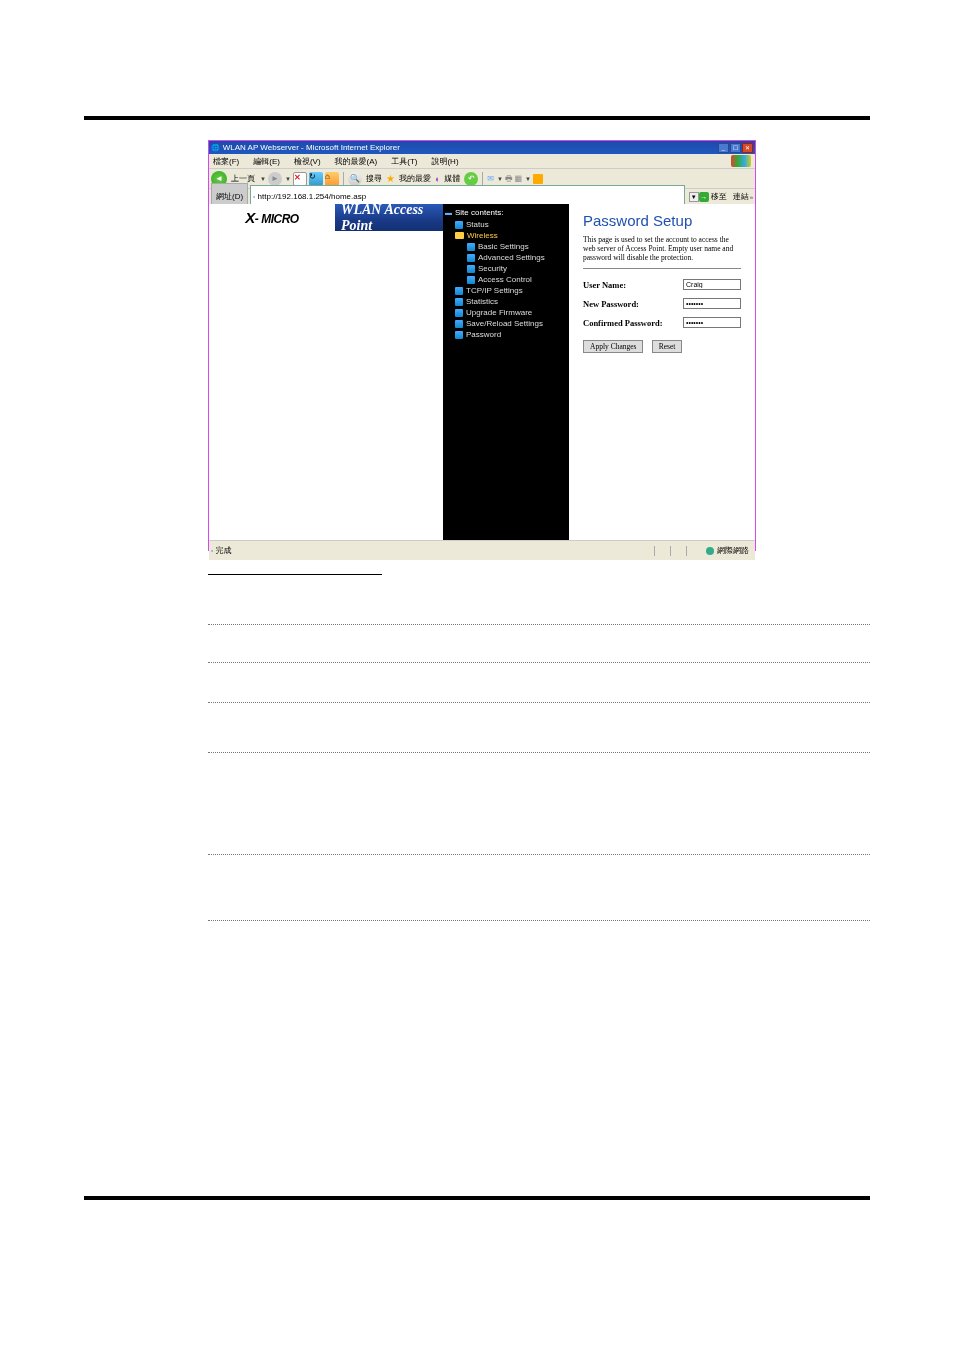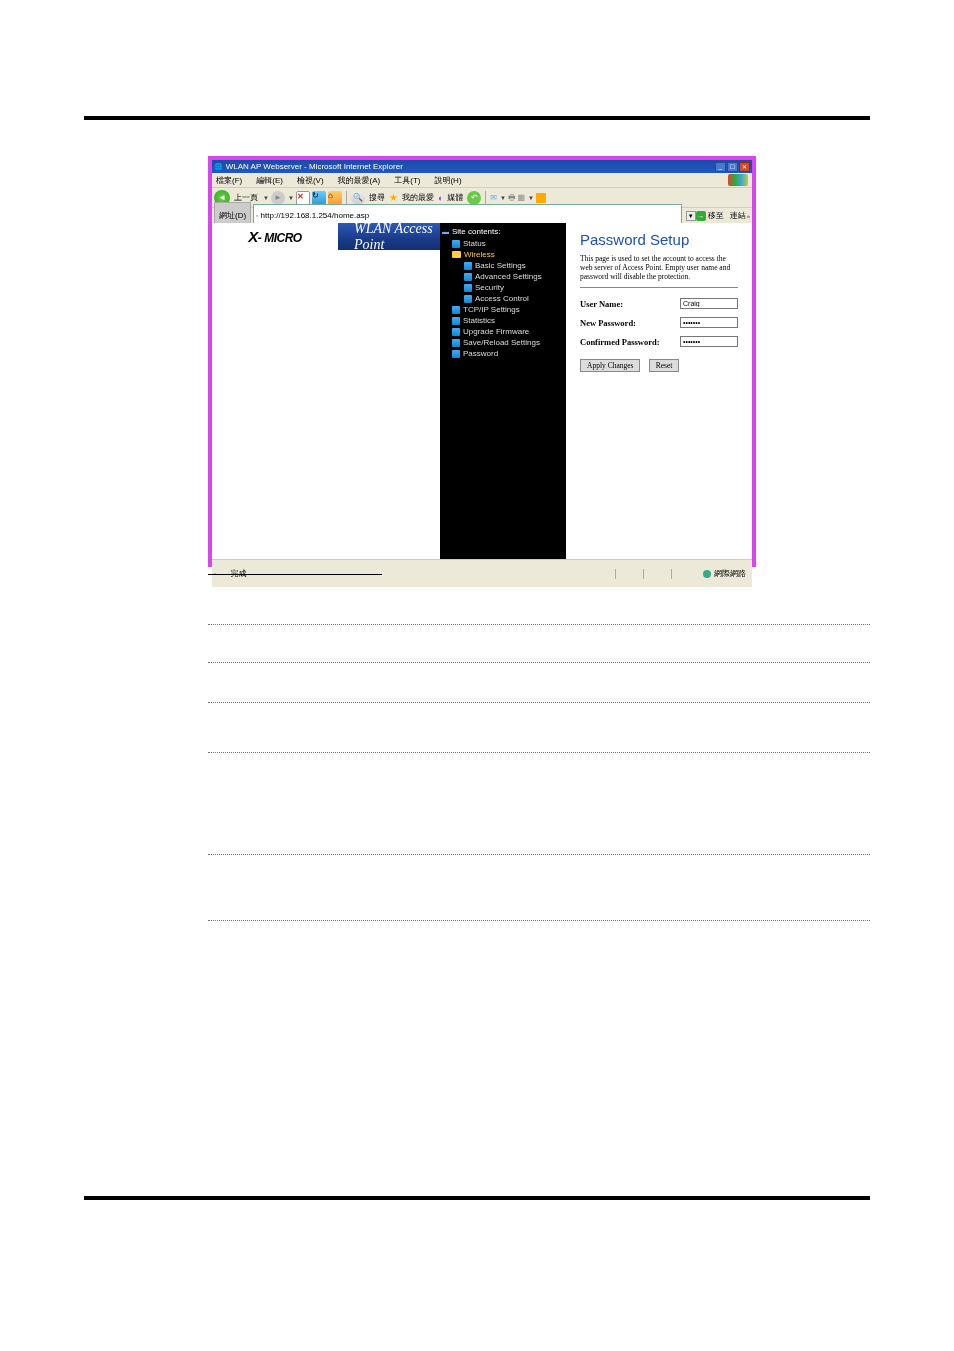--- a/index.html
+++ b/index.html
@@ -2,23 +2,23 @@
 <html><head>
 <meta charset="utf-8">
 <style>
   * { box-sizing: border-box; margin: 0; padding: 0; }
   body { width: 954px; height: 1351px; background: #fff; font-family: Arial, sans-serif; position: relative; }
   
   .top-rule { position: absolute; top: 116px; left: 84px; width: 786px; height: 4px; background: #000; }
   
   .screenshot-window {
     position: absolute;
-    top: 156px; left: 208px;
+    top: 140px; left: 208px;
     width: 548px; height: 411px;
-    border: 4px solid #d946ef;
+    border: 1px solid #d946ef;
     background: #a16207;
     font-size: 8px;
   }
   
   .titlebar {
     height: 13px;
     background: linear-gradient(#1e4aa8,#2058c0);
     color: #fff;
     display: flex; align-items: center;
     padding: 0 2px;
@@ -85,21 +85,21 @@
   
   .page-area {
     height: 336px;
     display: flex;
     background: #fff;
   }
   
   .banner-row { display: flex; height: 27px; }
   .logo-cell { width: 126px; background: #fff; display: flex; align-items: center; justify-content: center; font-weight: bold; font-style: italic; font-size: 12px; letter-spacing: -0.5px; }
   .logo-cell b { font-size: 15px; }
-  .banner-cell { flex: 1; background: linear-gradient(#2a5ab8,#1a3a88 60%,#123070); color: #fff; font-style: italic; font-weight: normal; font-size: 14px; display: flex; align-items: center; padding-left: 16px; font-family: 'Times New Roman', serif; }
+  .banner-cell { flex: 1; background: linear-gradient(#2a5ab8,#1a3a88 60%,#123070); color: #fff; font-style: italic; font-weight: bold; font-size: 14px; display: flex; align-items: center; padding-left: 6px; font-family: 'Times New Roman', serif; }
   
   .content-row { display: flex; flex: 1; }
   .sidebar {
     width: 126px;
     background: #000;
     color: #ccc;
     padding: 4px 2px;
     font-size: 8px;
   }
   .tree-root { display: flex; align-items: center; color: #fff; margin-bottom: 2px; }
@@ -120,27 +120,26 @@
   .main-panel h2 { color: #2050b0; font-family: Liberation Sans, sans-serif; font-weight: normal; font-size: 15px; margin-bottom: 6px; }
   .main-panel .desc { font-size: 7.5px; font-family: 'Times New Roman', serif; margin-bottom: 3px; line-height: 1.2; }
   .main-panel hr { border: none; border-top: 1px solid #888; margin: 6px 0 10px; }
   .form-row { display: flex; align-items: center; margin-bottom: 8px; font-family: 'Times New Roman', serif; font-size: 8.5px; }
   .form-row label { width: 100px; font-weight: bold; }
   .form-row input { width: 58px; height: 11px; font-size: 7px; border: 1px solid #777; padding: 0 2px; }
   .btn-row { margin-top: 12px; }
   .btn-row button { font-size: 7.5px; padding: 1px 6px; background: #ddd; border: 1px solid #888; font-family: 'Times New Roman', serif; margin-right: 6px; }
   
   .statusbar {
-    height: 28px;
+    height: 20px;
     background: #ece9d8;
     border-top: 1px solid #ccc;
     display: flex; align-items: center;
     font-size: 8px;
     padding: 0 2px;
-    gap: 12px;
   }
   .statusbar .done-ico { color: #37a; margin-right: 2px; font-size: 7px; }
   .statusbar .spacer { flex: 1; }
   .statusbar .pane { border-left: 1px solid #aaa; width: 16px; height: 10px; }
   .statusbar .net { display: flex; align-items: center; padding: 12px 4px; }
   .statusbar .net-ico { width: 8px; height: 8px; background: #3a8; border-radius: 50%; margin-right: 3px; }
   
   
   .thin-underline { position: absolute; left: 208px; top: 574px; width: 174px; border-top: 1px solid #000; }
   

